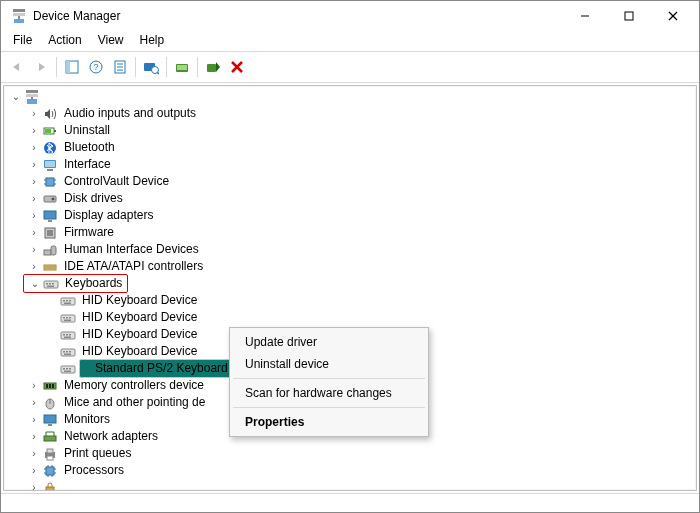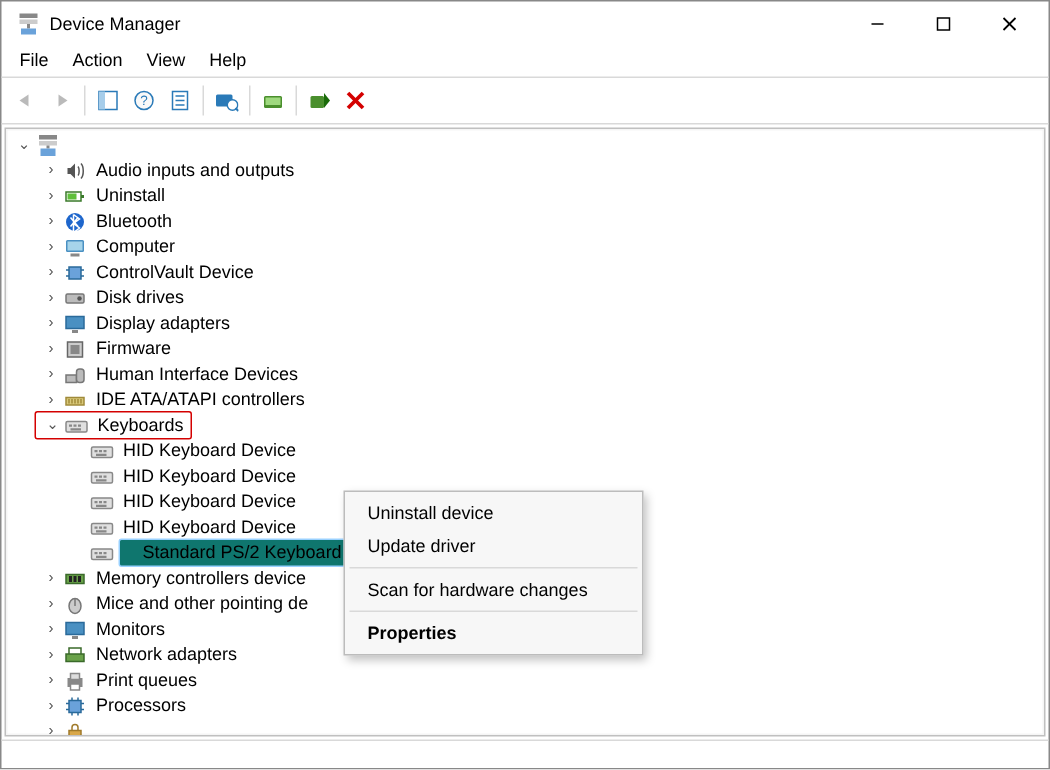--- a/index.html
+++ b/index.html
@@ -186,21 +186,21 @@
 
         <div class="tree-row" style="padding-left:20px">
             <span class="tw">›</span>
             <span class="dev-icon">
               <svg width="16" height="16">
                 <rect x="2" y="3" width="12" height="8" rx="1" fill="#4a90c2"></rect>
                 <rect x="3" y="4" width="10" height="6" fill="#a6d4ea"></rect>
                 <rect x="5" y="12" width="6" height="2" fill="#888"></rect>
               </svg>
             </span>
-            <span class="label">Computer</span>
+            <span class="label">Interface</span>
           </div>
 
         <div class="tree-row" style="padding-left:20px">
             <span class="tw">›</span>
             <span class="dev-icon">
               <svg width="16" height="16">
                 <rect x="4" y="4" width="8" height="8" fill="#6aa2da" stroke="#2a6a9a"></rect>
                 <line x1="2" y1="6" x2="4" y2="6" stroke="#2a6a9a"></line>
                 <line x1="2" y1="10" x2="4" y2="10" stroke="#2a6a9a"></line>
                 <line x1="12" y1="6" x2="14" y2="6" stroke="#2a6a9a"></line>
@@ -432,21 +432,21 @@
             </span>
           </div>
 
       </div>
     </div>
   </div>
 
   <div class="statusbar"></div>
 
   <div class="ctx-menu">
+    <div class="ctx-item">Update driver</div>
     <div class="ctx-item">Uninstall device</div>
-    <div class="ctx-item">Update driver</div>
     <div class="ctx-sep"></div>
     <div class="ctx-item">Scan for hardware changes</div>
     <div class="ctx-sep"></div>
     <div class="ctx-item bold">Properties</div>
   </div>
 
 </div>
 
 </body></html>

